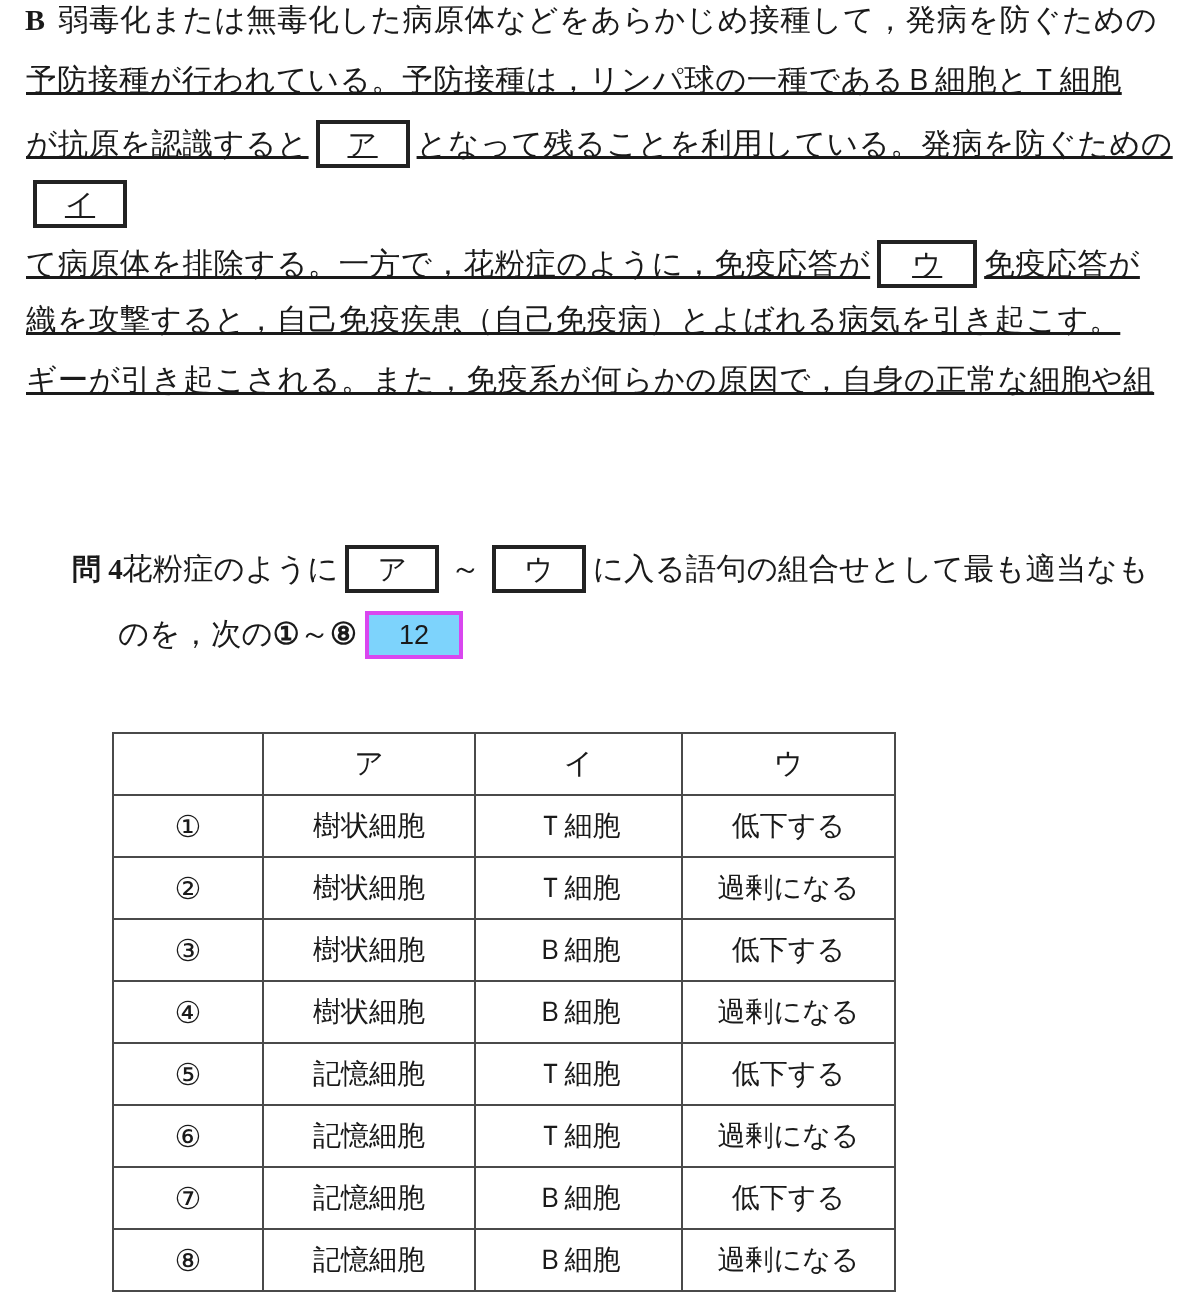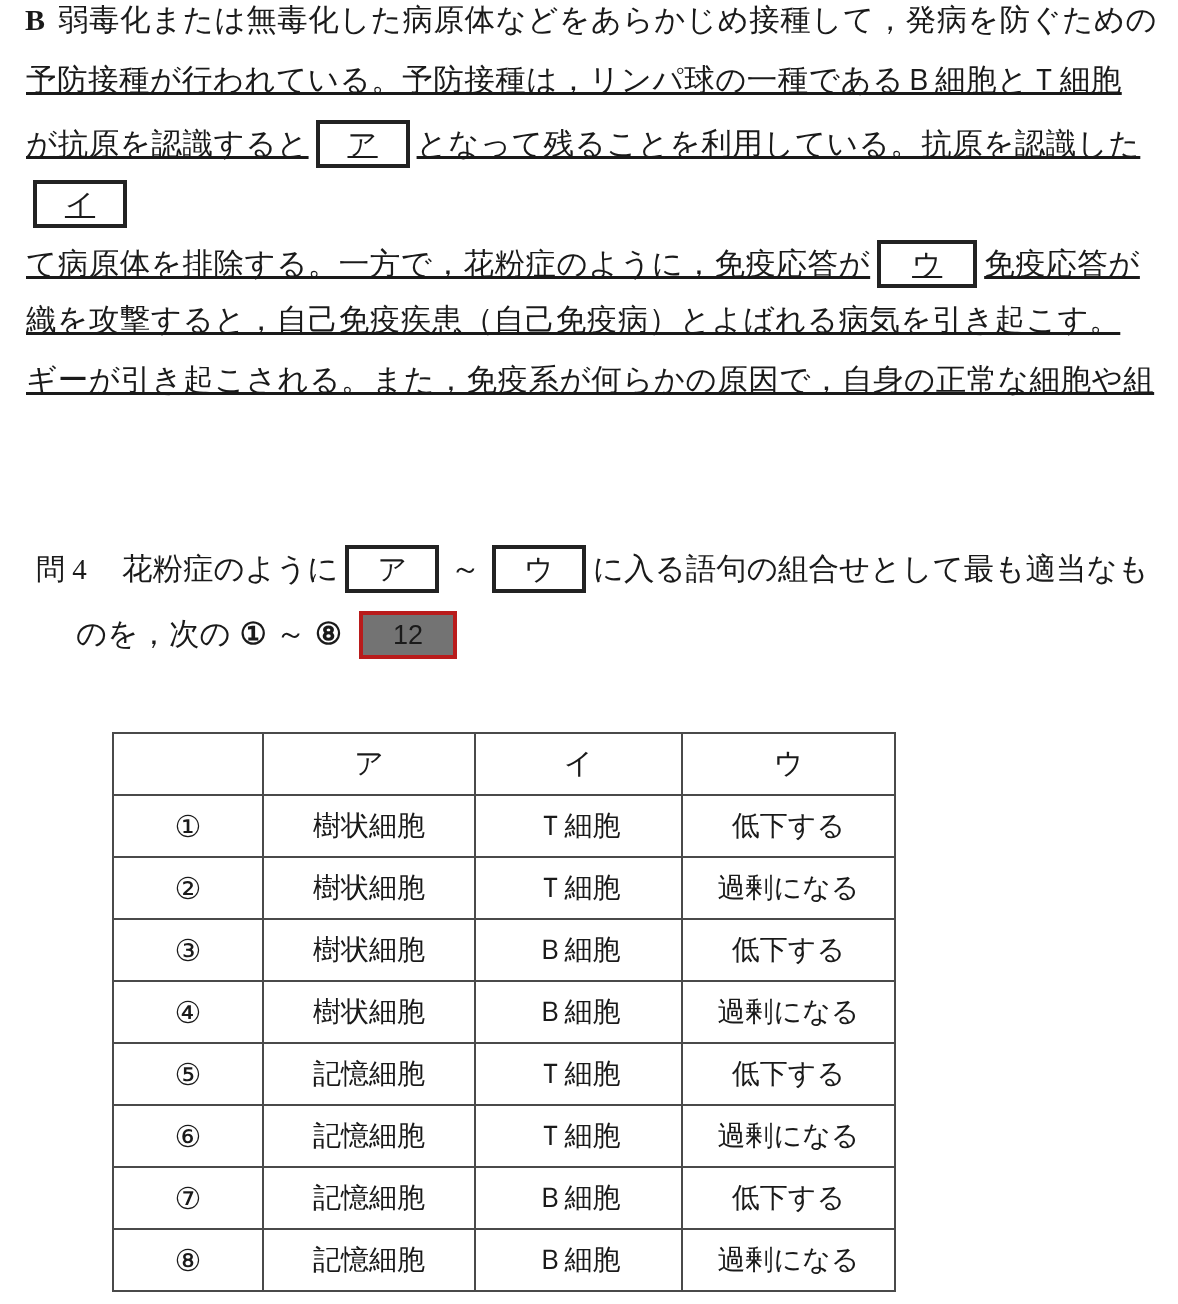--- a/index.html
+++ b/index.html
@@ -58,30 +58,30 @@
     margin: 0 7px;
     vertical-align: -7px;
     background: #fff;
     box-sizing: content-box;
   }
   .kbox.wide { min-width: 92px; }
 
   
   .numbox {
     display: inline-block;
-    border: 4px solid #b91c1c;
+    border: 4px solid #d946ef;
     min-width: 90px;
     height: 40px;
     line-height: 40px;
     text-align: center;
     font-size: 27px;
     font-family: "Liberation Sans", sans-serif;
     margin: 0 8px;
     vertical-align: -7px;
-    background: #737373;
+    background: #7dd3fc;
   }
 
   .sub-d {
     font-size: 19px;
     vertical-align: -9px;
     letter-spacing: 0;
   }
   .ul-term {
     text-decoration: underline;
     text-underline-offset: 4px;
@@ -96,27 +96,27 @@
     width: 1178px;
   }
   .q-row {
     display: flex;
     align-items: baseline;
     height: 66px;
     font-size: 30.5px;
     white-space: nowrap;
   }
   .q-label {
-    font-weight: normal;
-    padding-left: 36px;
+    font-weight: bold;
+    padding-left: 72px;
     width: 122px;
     box-sizing: border-box;
     font-size: 29px;
   }
-  .q-indent { padding-left: 76px; box-sizing: border-box; gap: 9px; }
+  .q-indent { padding-left: 118px; box-sizing: border-box; }
   .tilde { padding: 0 4px; }
   .circnum { font-weight: bold; font-size: 30px; }
 
   
   .tablewrap {
     position: absolute;
     left: 112px;
     top: 732px;
   }
   table.combo {
@@ -149,21 +149,21 @@
     <span>弱毒化または無毒化した病原体などをあらかじめ接種して，発病を防ぐための</span>
   </div>
 
   <div class="para-row line-indent">
     <span>予防接種が行われている。予防接種は，リンパ球の一種であるＢ細胞とＴ細胞</span>
   </div>
 
   <div class="para-row line-indent">
     <span>が抗原を認識すると</span>
     <span class="kbox">ア</span>
-    <span>となって残ることを利用している。抗原を認識した</span>
+    <span>となって残ることを利用している。発病を防ぐための</span>
   </div>
 
   <div class="para-row line-indent">
     <span class="kbox">イ</span>
   </div>
 
 
   <div class="para-row line-indent">
     <span>て病原体を排除する。一方で，花粉症のように，免疫応答が</span>
     <span class="kbox wide">ウ</span>

